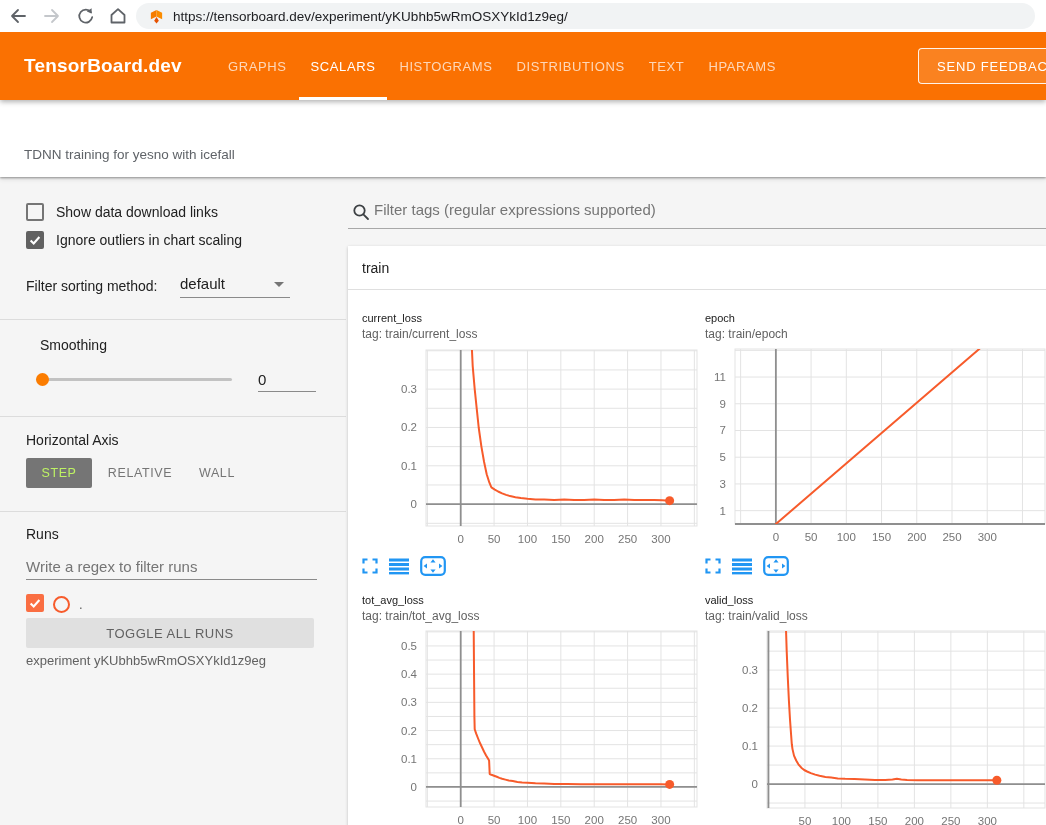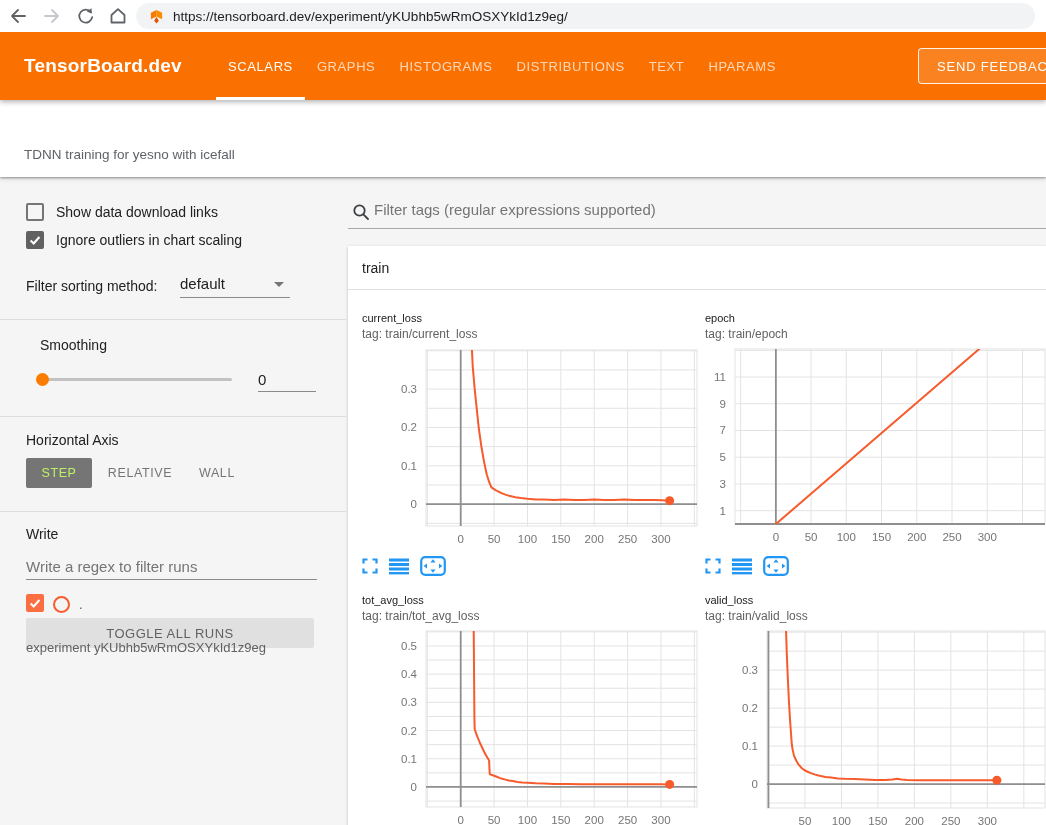--- a/index.html
+++ b/index.html
@@ -82,22 +82,22 @@
       <polygon points="8,1 14,4 14,11 8,8" fill="#fb8c00"></polygon>
       <polygon points="5.5,12.5 8,8.5 10.5,12.5 8,15.5" fill="#e65100"></polygon>
     </svg>
     <span class="url-text">https://tensorboard.dev/experiment/yKUbhb5wRmOSXYkId1z9eg/</span>
   </div>
 </div>
 
 <div class="tb-header" id="tb-header" style="background: rgb(250, 113, 2);">
   <div class="brand">TensorBoard.dev</div>
   <div class="nav-tabs" id="nav-tabs">
+      <div class="nav-tab">GRAPHS</div>
       <div class="nav-tab active">SCALARS<div class="tab-underline"></div></div>
-      <div class="nav-tab">GRAPHS</div>
       <div class="nav-tab">HISTOGRAMS</div>
       <div class="nav-tab">DISTRIBUTIONS</div>
       <div class="nav-tab">TEXT</div>
       <div class="nav-tab">HPARAMS</div>
     </div>
   <div class="feedback-btn">SEND FEEDBACK</div>
 </div>
 
 <div class="title-band">
   <div class="exp-title">TDNN training for yesno with icefall</div>
@@ -130,34 +130,34 @@
 
   <div class="sb-divider" style="top:239px"></div>
 
   <div class="sb-label" style="left:26px;top:255px">Horizontal Axis</div>
   <div class="axis-btn selected" style="left:26px;width:66px">STEP</div>
   <div class="axis-btn" style="left:104px;width:72px">RELATIVE</div>
   <div class="axis-btn" style="left:192px;width:50px">WALL</div>
 
   <div class="sb-divider" style="top:334px"></div>
 
-  <div class="sb-label" style="left:26px;top:349px">Write</div>
+  <div class="sb-label" style="left:26px;top:349px">Runs</div>
   <div class="sb-sub" style="left:26px;top:381px;font-size:15px;color:#757575">Write a regex to filter runs</div>
   <div class="regex-underline"></div>
 
   <div class="cb-box run" style="left:26px;top:417px">
     <svg width="14" height="14" viewBox="0 0 16 16">
         <polyline points="3,8.5 6.5,12 13,4.5" fill="none" stroke="#ffffff" stroke-width="2.4"></polyline>
       </svg>
   </div>
   <div class="run-circle"></div>
   <div class="sb-sub" style="left:79px;top:420px">.</div>
 
   <div class="toggle-btn">TOGGLE ALL RUNS</div>
-  <div class="sb-sub" style="left:26px;top:463px">experiment yKUbhb5wRmOSXYkId1z9eg</div>
+  <div class="sb-sub" style="left:26px;top:476px">experiment yKUbhb5wRmOSXYkId1z9eg</div>
 </div>
 
 <div class="main">
   <div class="filter-row">
     <svg style="position:absolute;left:4px;top:10px" width="18" height="18" viewBox="0 0 18 18">
       <circle cx="7.5" cy="7.5" r="5.2" fill="none" stroke="#3c4043" stroke-width="1.8"></circle>
       <line x1="11.6" y1="11.6" x2="16" y2="16" stroke="#3c4043" stroke-width="1.8" stroke-linecap="round"></line>
     </svg>
     <div class="filter-placeholder">Filter tags (regular expressions supported)</div>
   </div>

